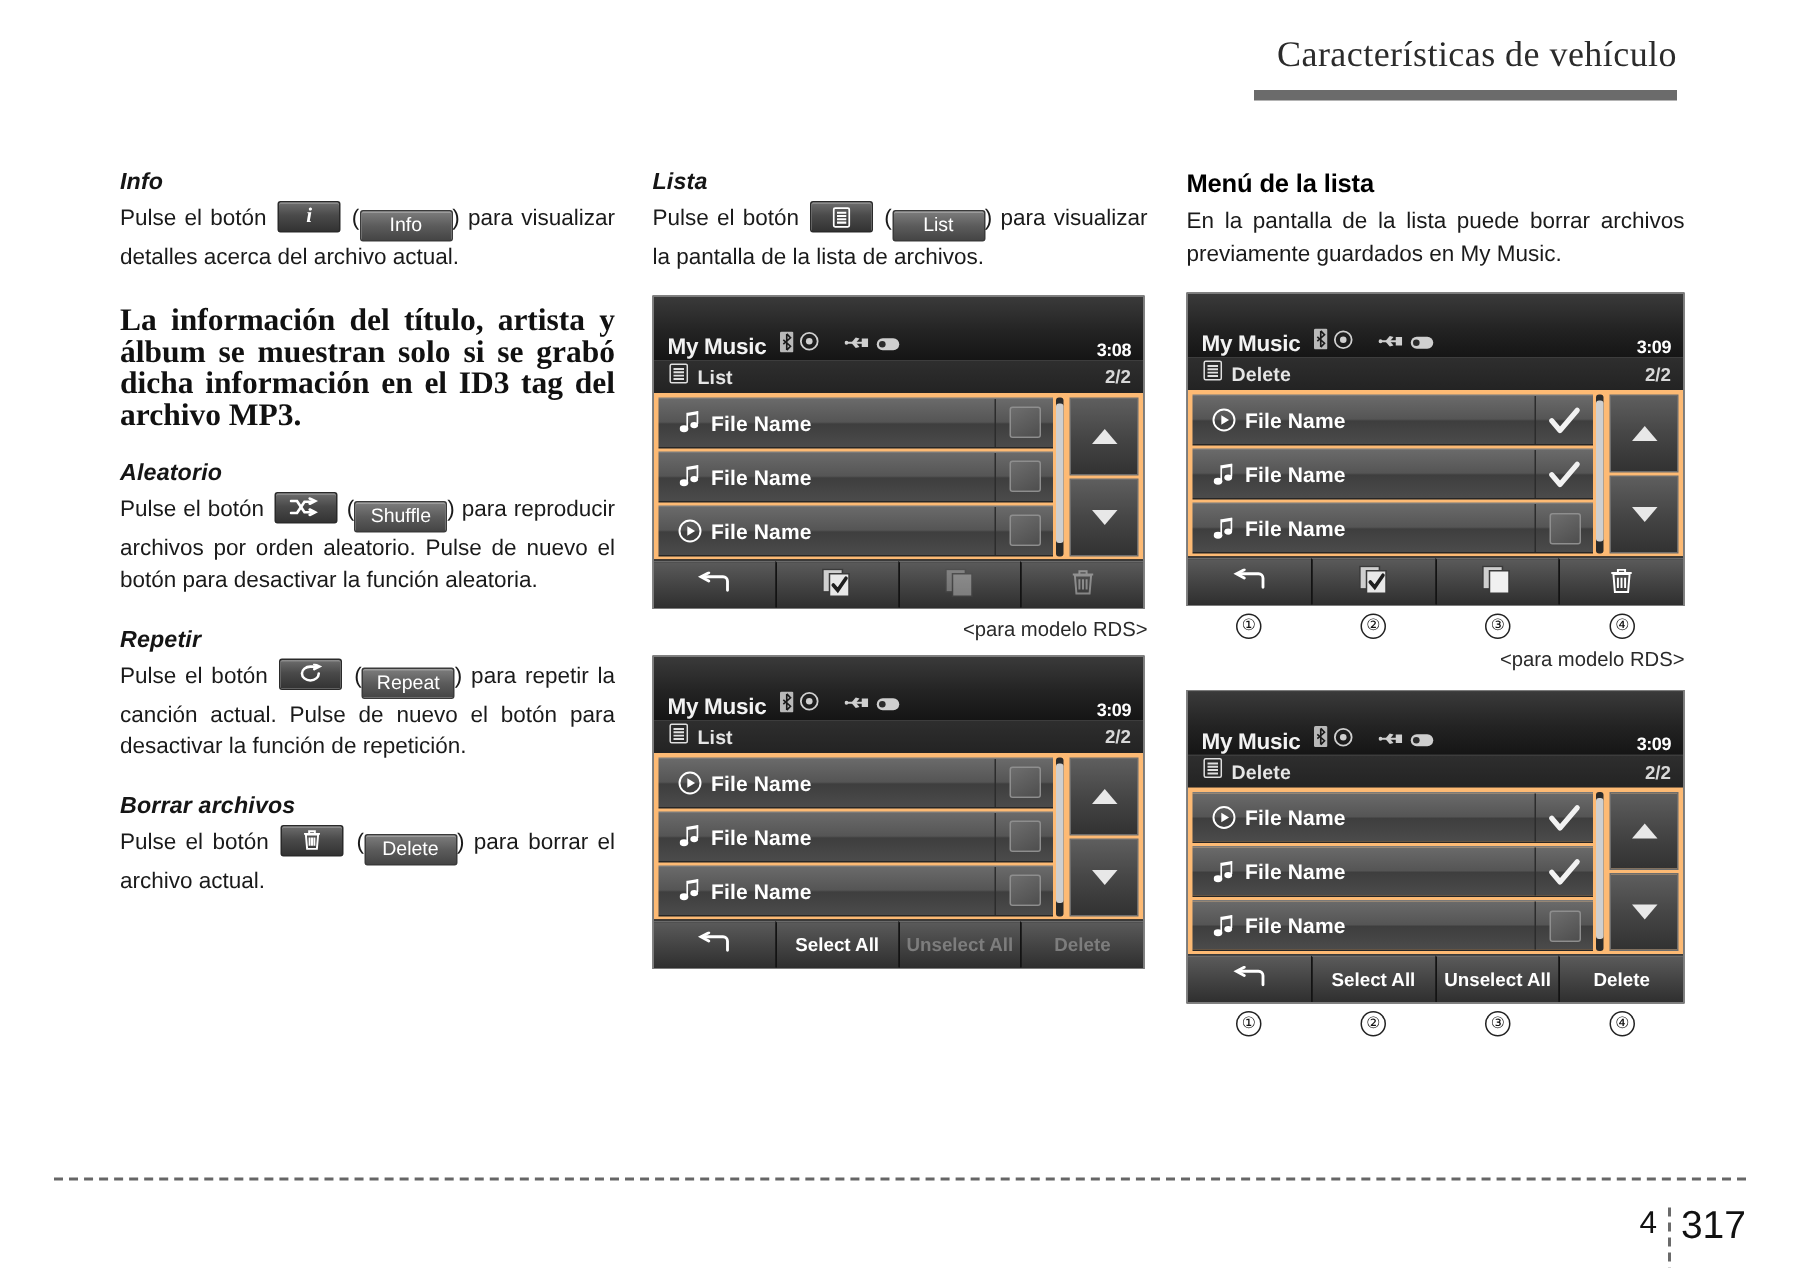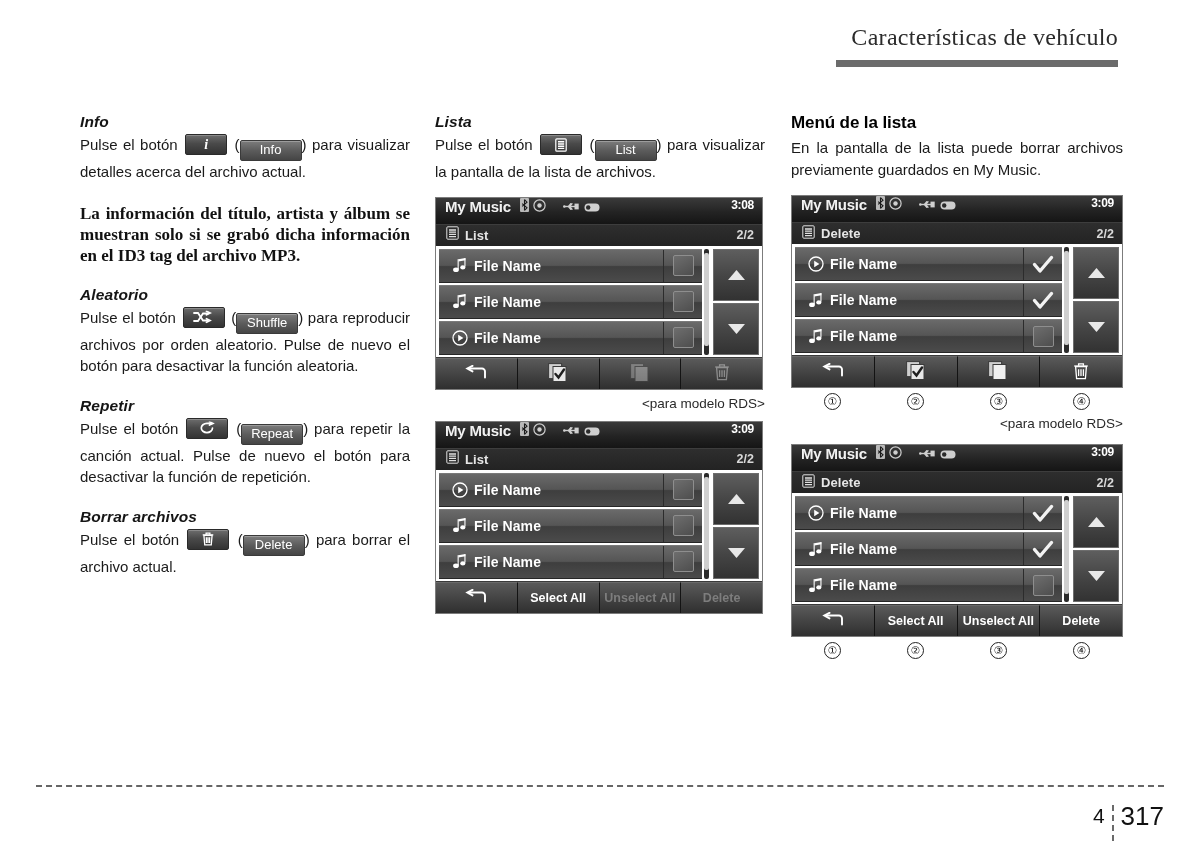--- a/index.html
+++ b/index.html
@@ -82,21 +82,21 @@
     font-size: 17.5px;
     font-weight: bold;
     color: #000;
     margin: 0 0 4px 0;
     letter-spacing: .2px;
   }
   .notice-title .star { font-size: 16px; margin-right: 3px; }
   .notice-body {
     font-family: "Liberation Serif", serif;
     font-weight: bold;
-    font-size: 17px;
+    font-size: 21px;
     line-height: 21px;
     text-align: justify;
     color: #111;
     margin: 0;
   }
 
   
   .chip {
     display: inline-block;
     vertical-align: -5px;
@@ -147,24 +147,24 @@
   .screen {
     width: 328px;
     border: 1px solid #7c7c7c;
     background: #121212;
     box-sizing: border-box;
     user-select: none;
   }
   .screen.wide { width: 332px; }
 
   .scr-status {
-    height: 26px;
+    height: 42px;
     background: linear-gradient(180deg,#3a3a3a 0%,#232323 55%,#151515 100%);
     display: flex;
-    align-items: flex-start;
+    align-items: flex-end;
     padding: 0 8px 0 9px;
     box-sizing: border-box;
   }
   .scr-title {
     color: #f2f2f2;
     font-size: 15px;
     font-weight: bold;
     letter-spacing: -.2px;
   }
   .scr-icons {
@@ -200,21 +200,21 @@
   }
   .scr-subbar .pages {
     margin-left: auto;
     color: #d8d8d8;
     font-size: 12.5px;
     font-weight: bold;
   }
 
   .scr-body {
     display: flex;
-    background: #ffffff;
+    background: #fdba74;
     padding: 3px 3px 2px 3px;
   }
   .scr-rows { flex: 1; min-width: 0; }
 
   .scr-row {
     height: 34px;
     margin-bottom: 2px;
     display: flex;
     align-items: center;
     background: linear-gradient(180deg,#6a6a6a 0%,#555 48%,#3e3e3e 52%,#4b4b4b 100%);

